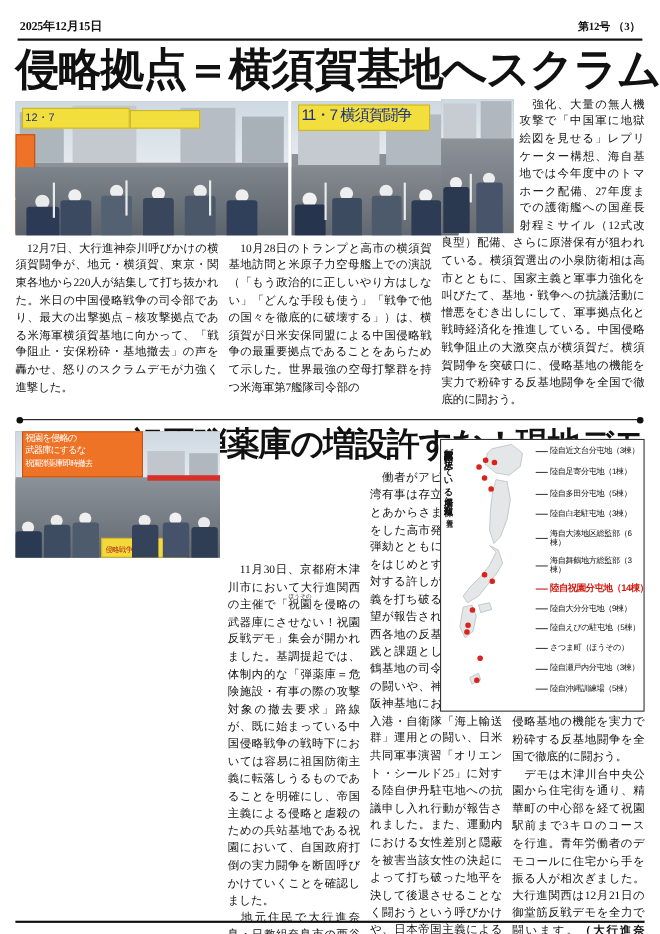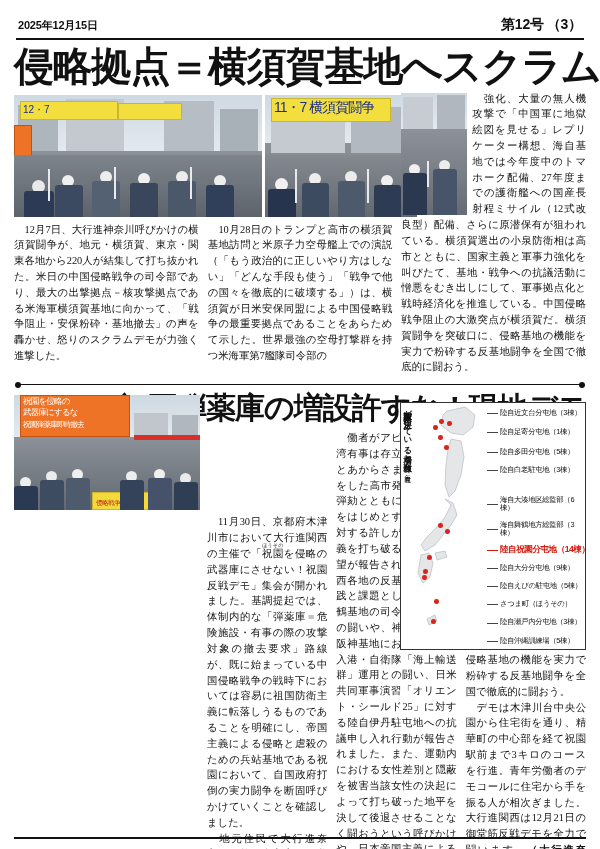--- a/index.html
+++ b/index.html
@@ -21,29 +21,29 @@
     box-sizing: border-box;
     padding: 16px 14px 10px 14px;
     position: relative;
   }
 
   
   .masthead {
     display: flex;
     align-items: baseline;
     justify-content: space-between;
-    font-family: Liberation Sans, sans-serif;
+    font-family: Liberation Serif, serif;
     font-weight: bold;
     font-size: 10.5px;
     letter-spacing: -0.2px;
     padding: 0 4px 4px 4px;
   }
   .masthead .m-left { font-size: 11px; }
   .masthead .m-center { font-size: 9.3px; font-weight: bold; letter-spacing: -0.3px; }
-  .masthead .m-right { font-size: 14px; display:flex; gap:3px; align-items:baseline;}
+  .masthead .m-right { font-size: 10px; display:flex; gap:3px; align-items:baseline;}
   .masthead-rule {
     border-top: 2.2px solid #111;
     margin: 0 2px 6px 2px;
   }
 
   
   .headline-1 {
     font-family: "Liberation Sans", "DejaVu Sans", sans-serif;
     font-weight: bold;
     font-size: 40px;
@@ -422,21 +422,21 @@
       <div class="map-dot" style="left:22px;top:166px;"></div>
       <div class="map-dot" style="left:21px;top:172px;"></div>
       <div class="map-dot" style="left:33px;top:196px;"></div>
       <div class="map-dot" style="left:30px;top:216px;"></div>
 
       <div class="map-labels">
         <div class="map-label" style="margin-top:2px;">陸自近文台分屯地（3棟）</div>
         <div class="map-label" style="margin-top:10px;">陸自足寄分屯地（1棟）</div>
         <div class="map-label" style="margin-top:12px;">陸自多田分屯地（5棟）</div>
         <div class="map-label" style="margin-top:10px;">陸自白老駐屯地（3棟）</div>
-        <div class="map-label two-line" style="margin-top:22px;">海自大湊地区総監部（6棟）</div>
+        <div class="map-label two-line" style="margin-top:10px;">海自大湊地区総監部（6棟）</div>
         <div class="map-label two-line" style="margin-top:8px;">海自舞鶴地方総監部（3棟）</div>
         <div class="map-label hl" style="margin-top:8px;">陸自祝園分屯地（14棟）</div>
         <div class="map-label" style="margin-top:9px;">陸自大分分屯地（9棟）</div>
         <div class="map-label" style="margin-top:10px;">陸自えびの駐屯地（5棟）</div>
         <div class="map-label" style="margin-top:10px;">さつま町（ほうその）</div>
         <div class="map-label" style="margin-top:10px;">陸自瀬戸内分屯地（3棟）</div>
         <div class="map-label" style="margin-top:10px;">陸自沖縄訓練場（5棟）</div>
       </div>
     </div>
 

